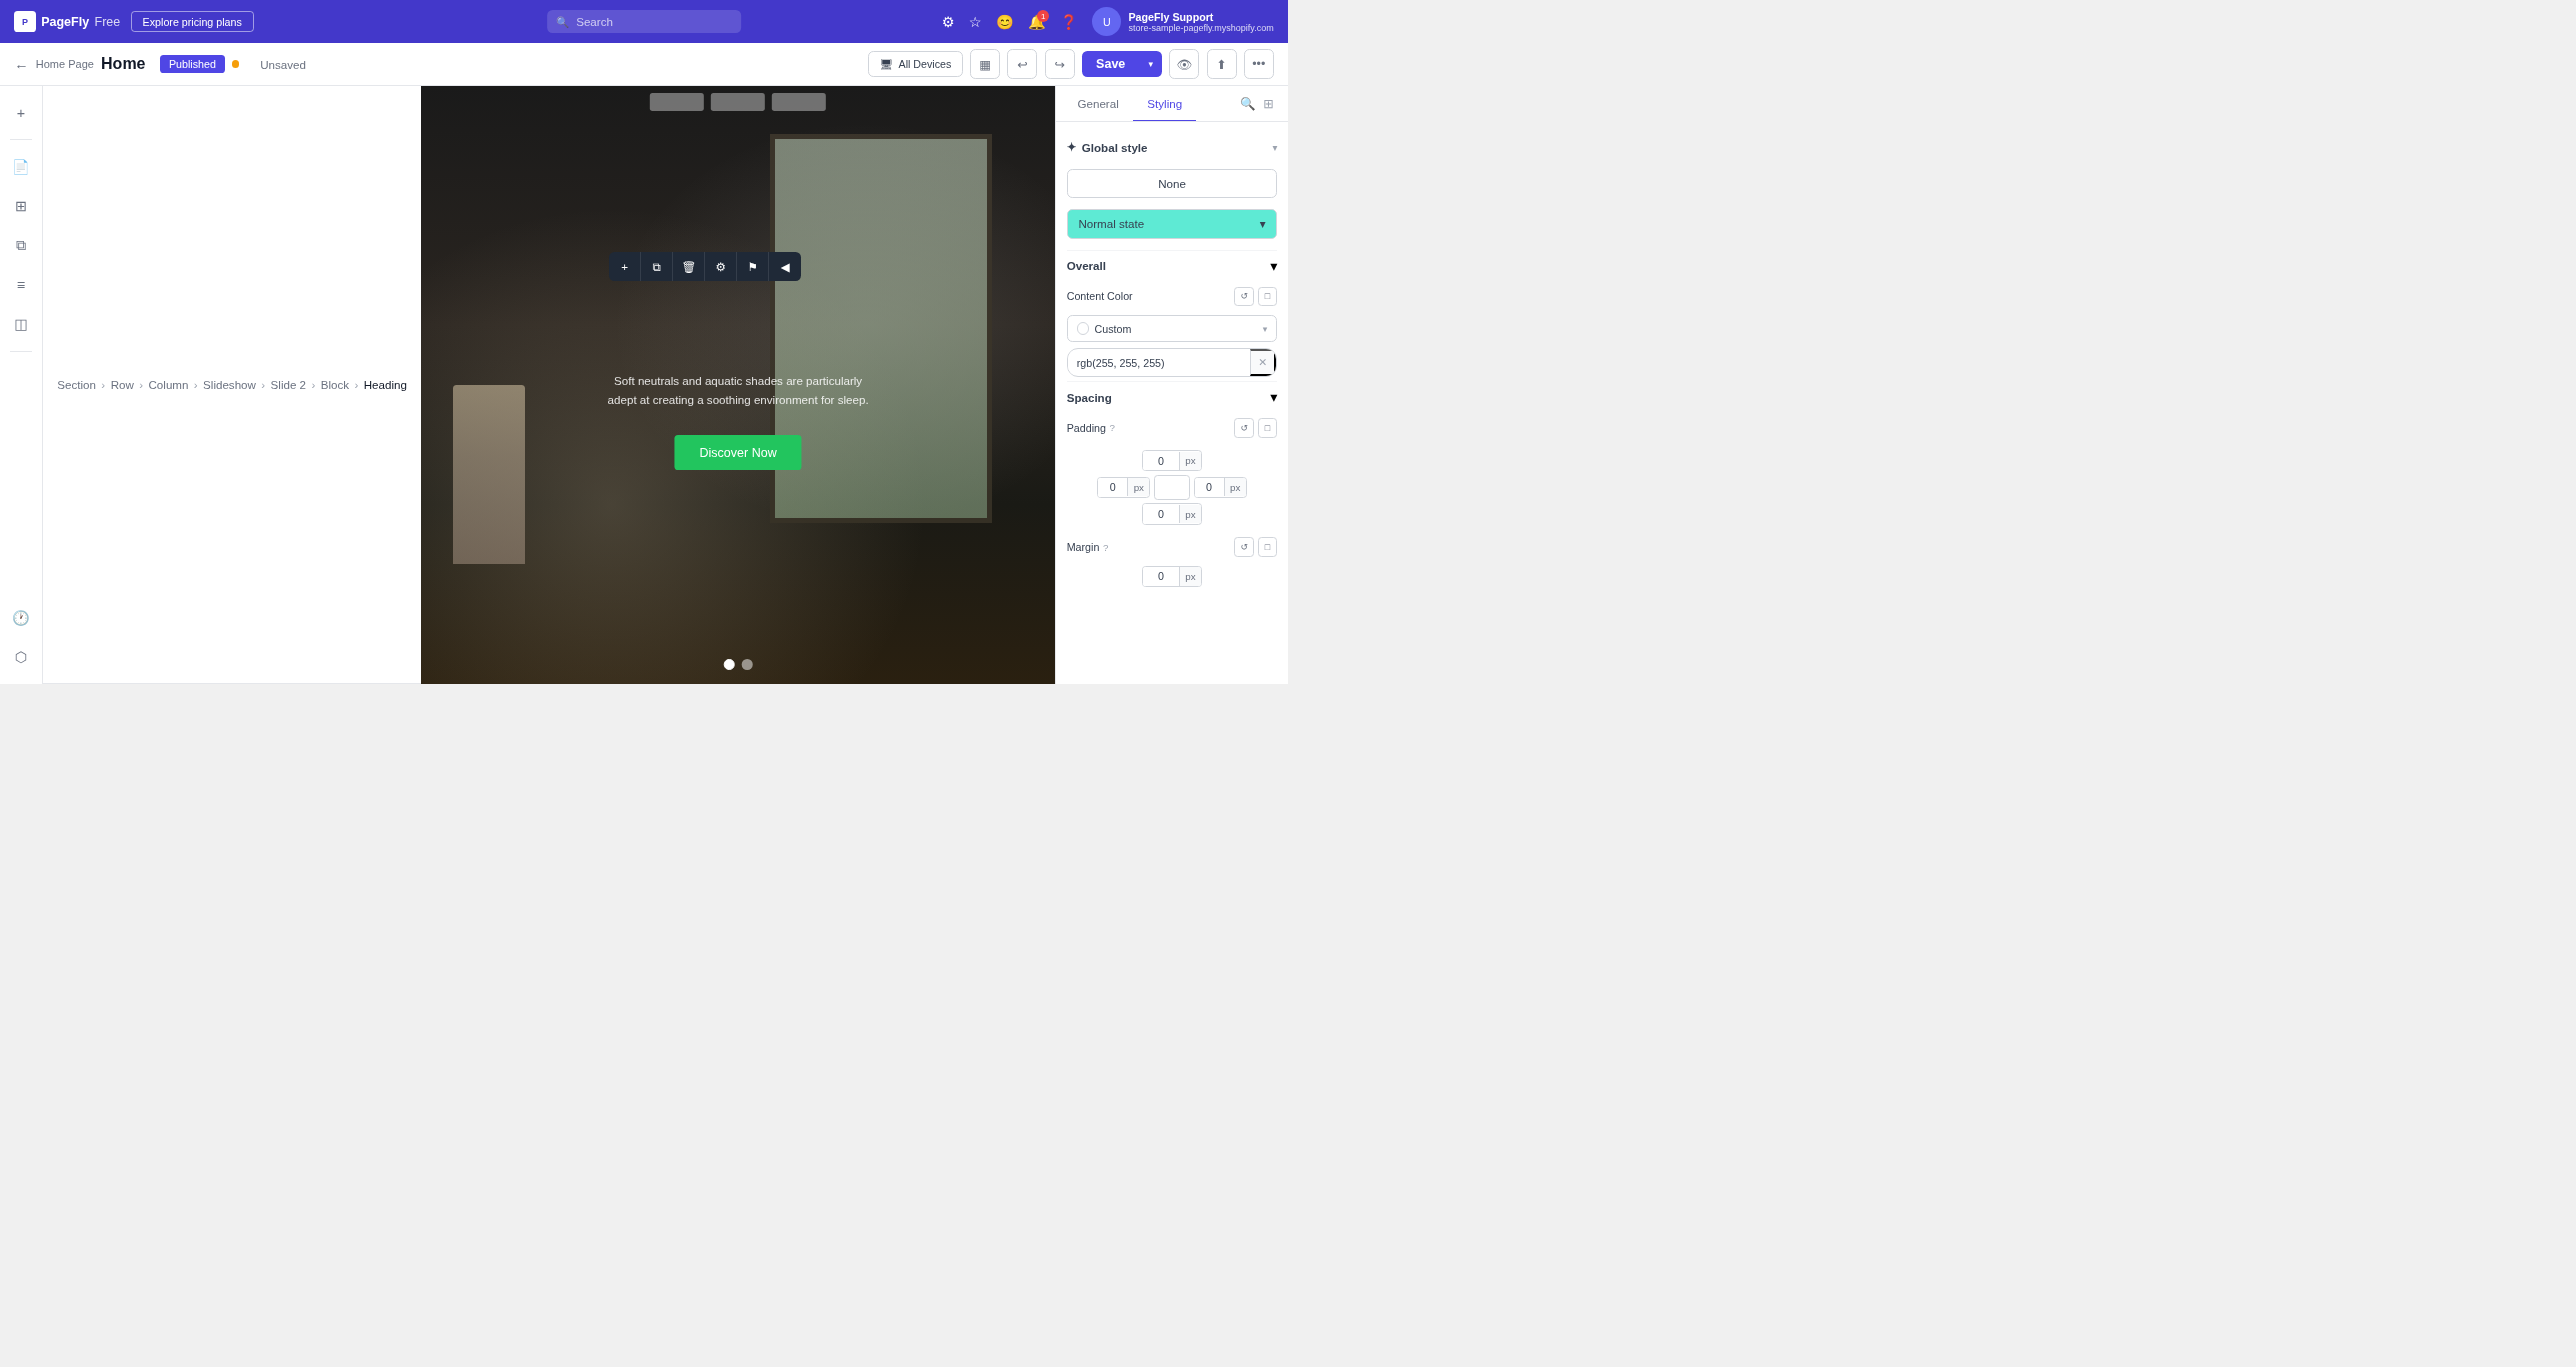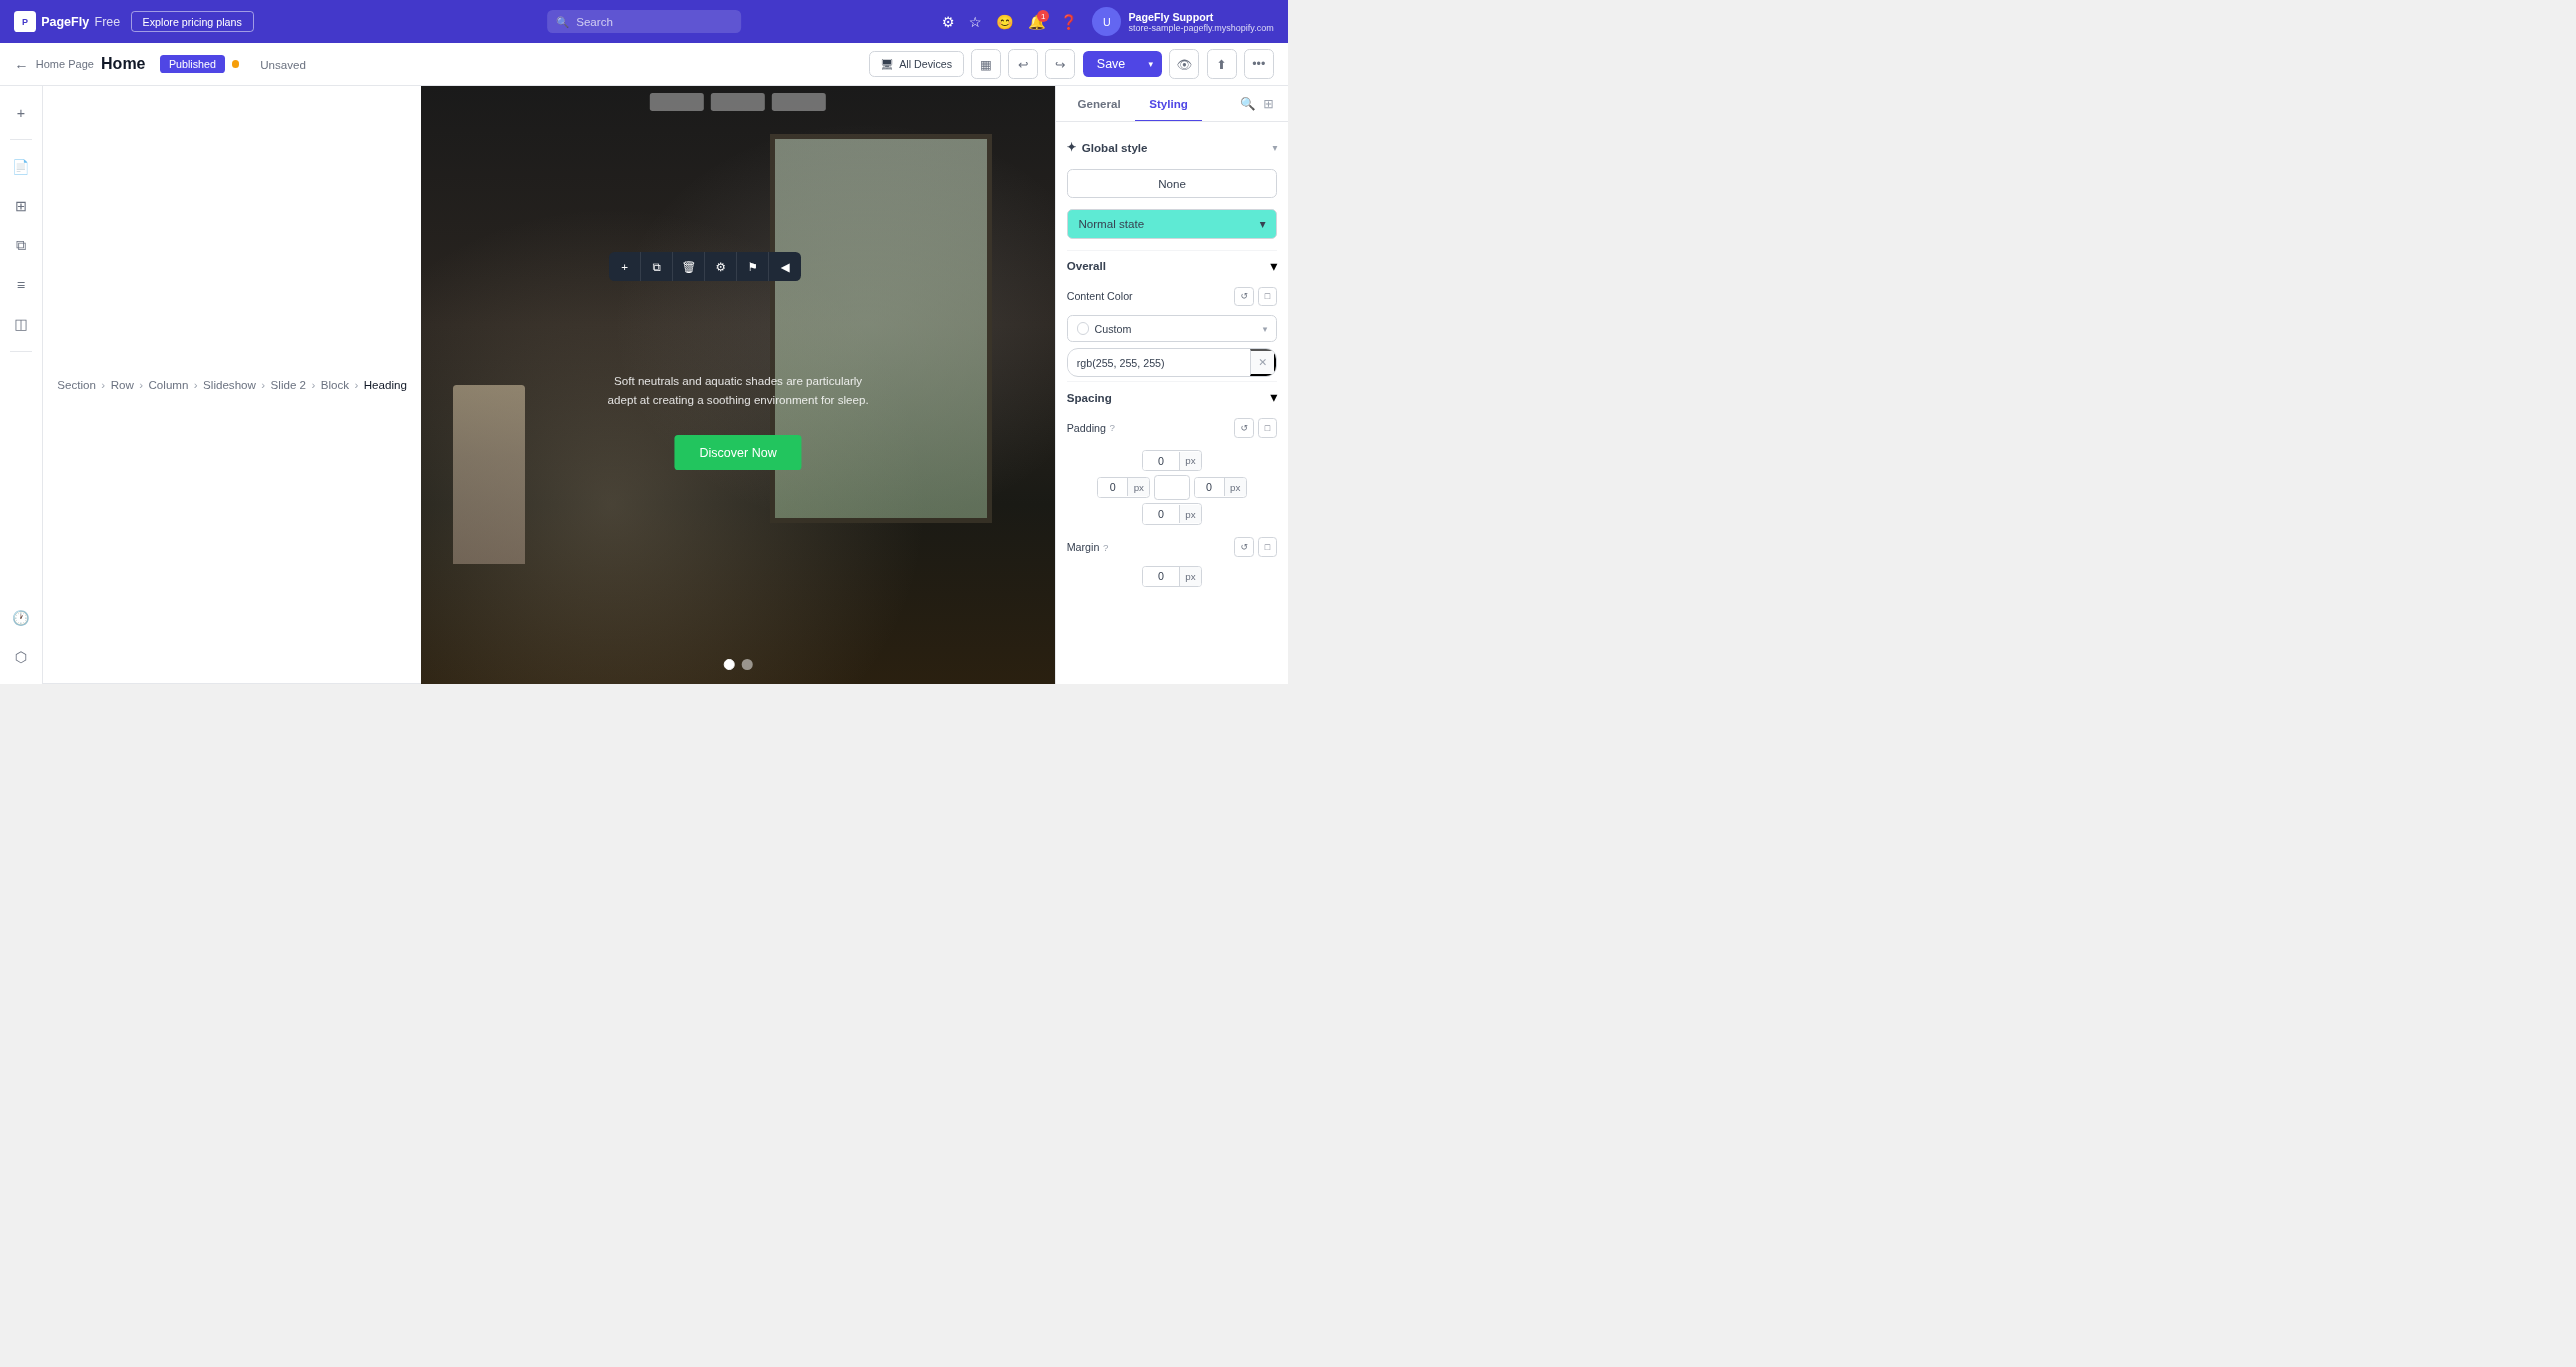--- a/index.html
+++ b/index.html
@@ -326,21 +326,21 @@
       display: flex;
       border-bottom: 0.9px solid #e5e7eb;
       padding: 0 7.2px;
     }
     .panel-tab {
       padding: 10.7px 14.3px;
       font-size: 11.6px;
       color: #6b7280;
       cursor: pointer;
       border-bottom: 1.8px solid transparent;
-      font-weight: 700;
+      font-weight: 400;
     }
     .panel-tab.active {
       color: #4f46e5;
       border-bottom-color: #4f46e5;
     }
     .panel-tab-icons {
       margin-left: auto;
       display: flex;
       align-items: center;
       gap: 7.2px;
@@ -584,21 +584,21 @@
   </span>
   <div class="second-bar-right">
     <button class="all-devices-btn">
       <span>🖥</span>
       <span>All Devices</span>
     </button>
     <button class="icon-btn">▦</button>
     <button class="icon-btn">↩</button>
     <button class="icon-btn">↪</button>
     <div class="save-btn">
-      <button class="save-btn-main" style="border:none; background:transparent; color:white; font-size:12.5px; font-weight:400; cursor:pointer;">Save</button>
+      <button class="save-btn-main" style="border:none; background:transparent; color:white; font-size:12.5px; font-weight:700; cursor:pointer;">Save</button>
       <button class="save-btn-arrow" style="border:none; background:transparent; color:white; cursor:pointer;">▾</button>
     </div>
     <button class="icon-btn">👁</button>
     <button class="icon-btn">⬆</button>
     <button class="icon-btn">•••</button>
   </div>
 </div>
 
 <div class="main-layout">
 

